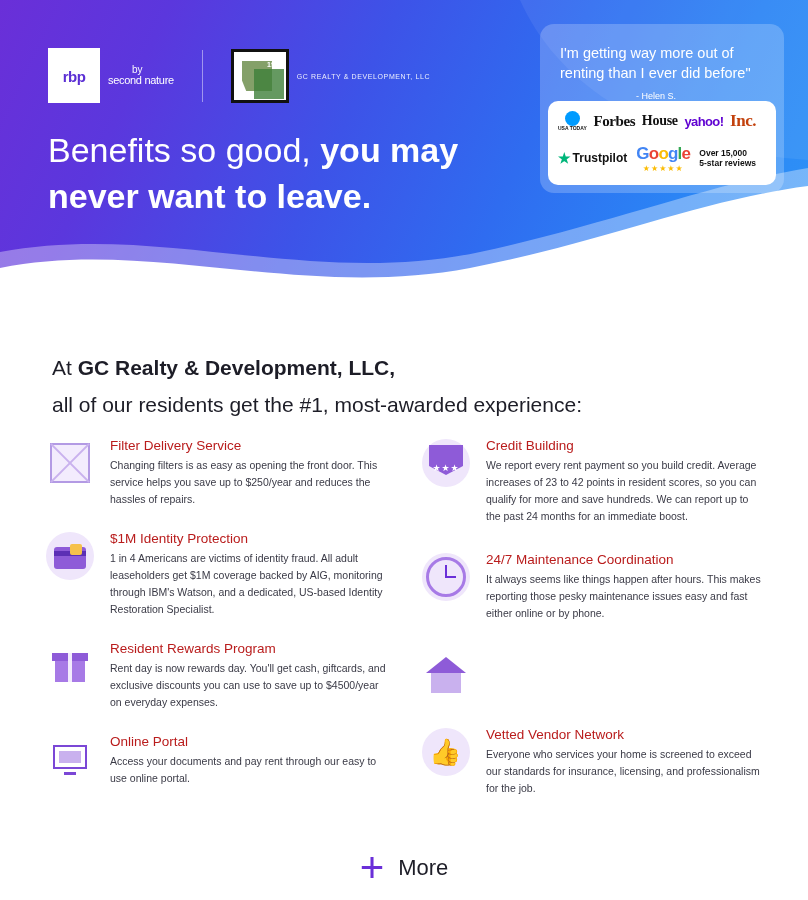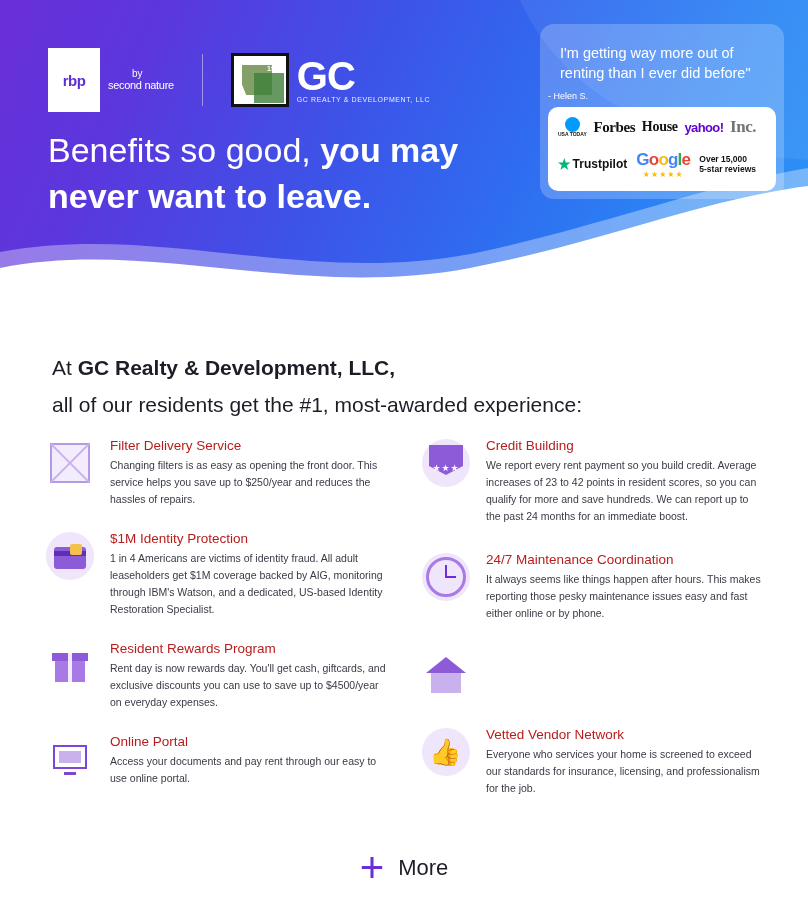--- a/index.html
+++ b/index.html
@@ -31,21 +31,21 @@
   
   .logo-row {
     position: absolute;
     left: 48px; top: 48px;
     display: flex;
     align-items: center;
     gap: 0;
   }
   .rbp-logo { display: flex; align-items: center; gap: 8px; }
   .rbp-badge {
-    width: 52px; height: 64px;
+    width: 52px; height: 55px;
     background: #ffffff;
     position: relative;
   }
   .rbp-badge::before {
     content: "";
     position: absolute; inset: 0;
     background: #ffffff;
     clip-path: polygon(50% 0%, 93% 25%, 100% 50%, 93% 75%, 50% 100%, 7% 75%, 0% 50%, 7% 25%);
   }
   .rbp-badge span {
@@ -152,22 +152,22 @@
     background: transparent;
     color: #ffffff;
     font-size: 14.5px;
     line-height: 1.35;
     padding: 12px 12px 2px 12px;
     font-weight: 400;
   }
   .card-attrib {
     color: #ffffff;
     font-size: 9px;
-    text-align: left;
-    padding: 6px 12px 6px 0;
+    text-align: center;
+    padding: 6px 12px 0 0;
   }
   .card-white {
     background: #ffffff;
     border-radius: 10px;
     padding: 10px 20px 12px 10px;
   }
   .press-row {
     display: flex;
     align-items: center;
     justify-content: space-between;
@@ -176,21 +176,21 @@
   .press-row + .press-row { margin-top: 12px; }
   .usatoday { display: flex; flex-direction: column; align-items: center; }
   .usa-dot {
     width: 15px; height: 15px; border-radius: 50%;
     background: #009bff;
   }
   .usa-t { font-size: 5px; font-weight: bold; color: #111; line-height: 1.1; text-align: center; }
   .forbes { font-family: "Liberation Serif", serif; font-size: 15px; font-weight: bold; color: #111; letter-spacing: -0.4px; }
   .house { font-family: "Liberation Serif", serif; font-size: 14px; font-weight: bold; color: #111; letter-spacing: -0.3px; }
   .yahoo { font-size: 13px; font-weight: bold; color: #5f01d1; letter-spacing: -0.6px; text-align: right; }
-  .inc { font-family: "Liberation Serif", serif; font-size: 17px; font-weight: bold; color: #737373; letter-spacing: -0.5px; }
+  .inc { font-family: "Liberation Serif", serif; font-size: 17px; font-weight: bold; color: #c2410c; letter-spacing: -0.5px; }
   .trustpilot { display: flex; align-items: center; gap: 2px; font-size: 12px; font-weight: bold; color: #111; }
   .tp-star { color: #00b67a; font-size: 14px; }
   .google { font-size: 17px; font-weight: bold; letter-spacing: -0.8px; font-family: "Liberation Sans", sans-serif; }
   .g-b { color: #4285f4; } .g-r { color: #ea4335; } .g-y { color: #fbbc05; } .g-g { color: #34a853; }
   .g-stars { color: #fbbc05; font-size: 8px; letter-spacing: 1px; text-align: center; }
   .reviews { font-size: 8.5px; font-weight: bold; color: #111; line-height: 1.25; text-align: left; }
 
   
   .content {
     position: absolute;
@@ -343,21 +343,20 @@
     <div class="logo-divider"></div>
 
     <div class="gc-logo">
       <div class="gc-mark">
         <div class="sq1"></div>
         <div class="sq2"></div>
         <div class="slash"></div>
         <div class="gc-est">EST 1983</div>
       </div>
       <div class="gc-text">
-        <div class="gc-big">GC</div>
         <div class="gc-small">GC REALTY &amp; DEVELOPMENT, LLC</div>
       </div>
     </div>
   </div>
 
   <div class="headline">
     <span>Benefits so good,</span>
     <b>you may</b><br>
     <b>never want to leave.</b>
   </div>

